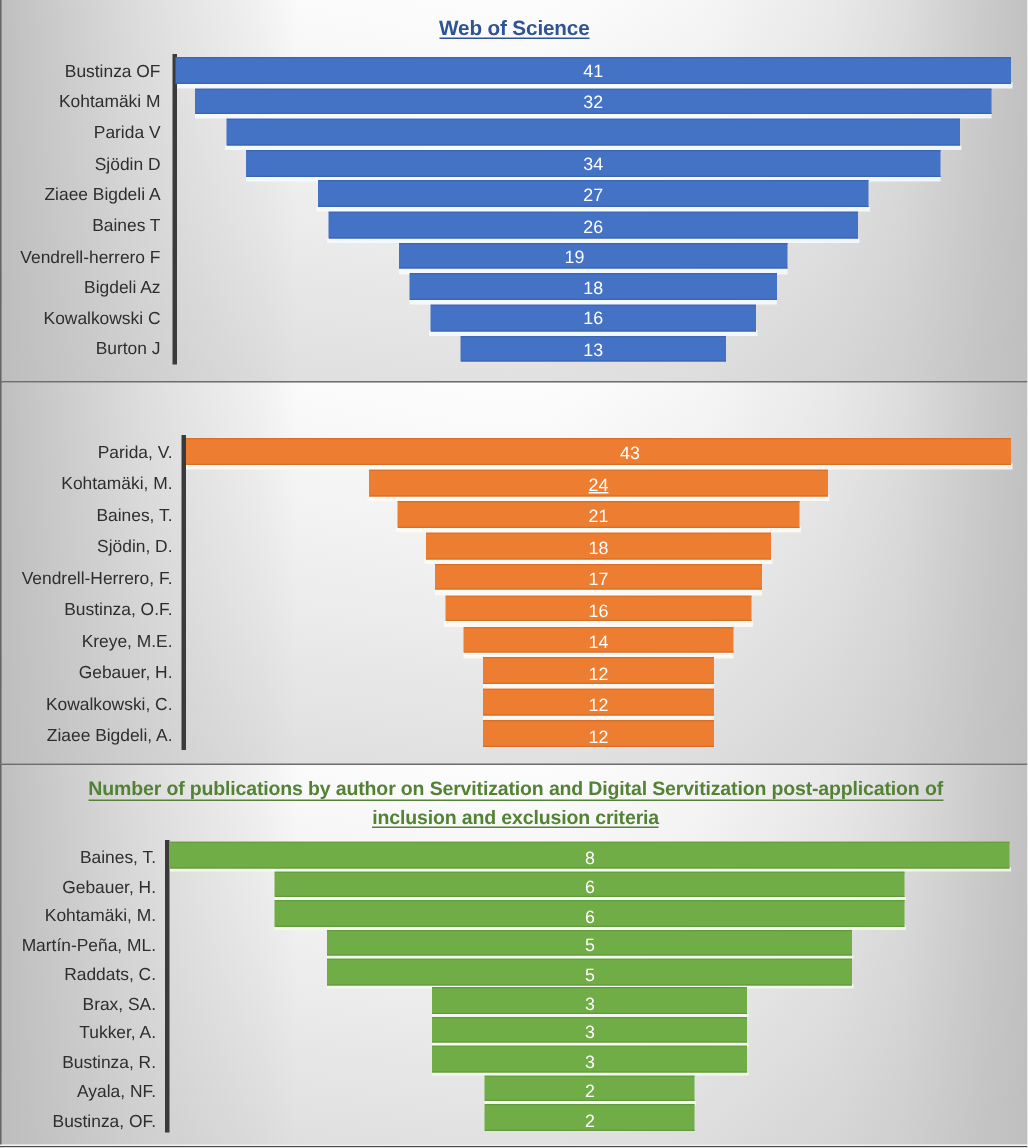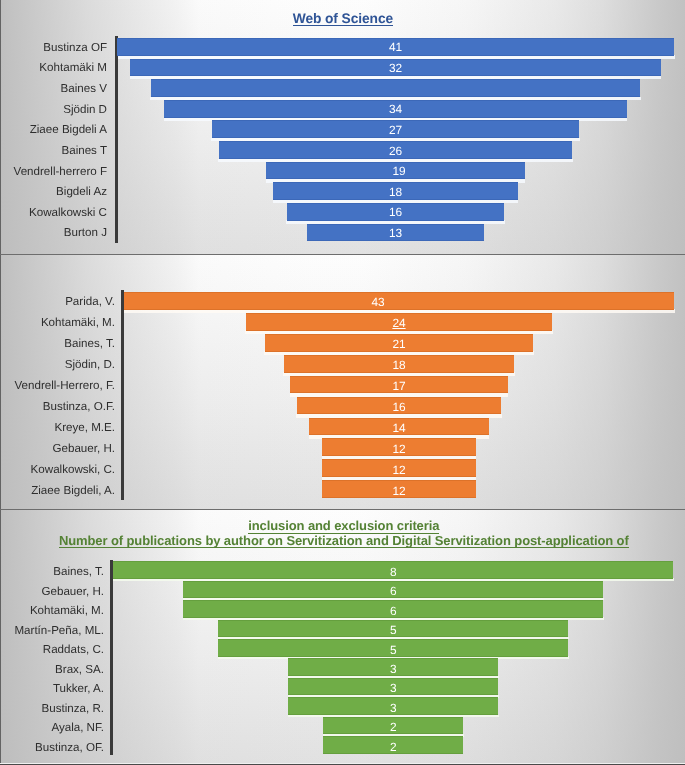--- a/index.html
+++ b/index.html
@@ -62,35 +62,35 @@
     <div class="bar-halo" style="left: 265.823px; top: 179.18px; width: 259.354px; height: 3.43px; background: rgb(247, 250, 255); opacity: 0.85;"></div>
     <div class="bar-halo" style="left: 272.622px; top: 199.81px; width: 245.756px; height: 3.43px; background: rgb(247, 250, 255); opacity: 0.85;"></div>
     <div class="bar-halo" style="left: 286.22px; top: 220.44px; width: 218.561px; height: 3.43px; background: rgb(247, 250, 255); opacity: 0.85;"></div>
     <div class="axis" style="left: 115px; width: 2.5px; top: 36.4px; height: 206.47px; background: rgb(58, 58, 58);"></div>
     <div class="cat-label" style="left: 0px; width: 107px; top: 41.8px;">Bustinza OF</div>
     <div class="bar" style="left: 116.75px; top: 37.9px; width: 557.5px; height: 17.8px; background: rgb(68, 114, 196); box-shadow: rgb(58, 102, 180) 0px 0.8px 0px inset, rgb(58, 102, 180) 0px -0.8px 0px inset;"></div>
     <div class="bar-value" style="left: 365.5px; width: 60px; top: 41.4px;">41</div>
     <div class="cat-label" style="left: 0px; width: 107px; top: 62.43px;">Kohtamäki M</div>
     <div class="bar" style="left: 130.348px; top: 58.53px; width: 530.305px; height: 17.8px; background: rgb(68, 114, 196); box-shadow: rgb(58, 102, 180) 0px 0.8px 0px inset, rgb(58, 102, 180) 0px -0.8px 0px inset;"></div>
     <div class="bar-value" style="left: 365.5px; width: 60px; top: 62.03px;">32</div>
-    <div class="cat-label" style="left: 0px; width: 107px; top: 83.06px;">Baines V</div>
+    <div class="cat-label" style="left: 0px; width: 107px; top: 83.06px;">Parida V</div>
     <div class="bar" style="left: 150.744px; top: 79.16px; width: 489.512px; height: 17.8px; background: rgb(68, 114, 196); box-shadow: rgb(58, 102, 180) 0px 0.8px 0px inset, rgb(58, 102, 180) 0px -0.8px 0px inset;"></div>
     <div class="bar-value" style="left: 365.5px; width: 60px; top: 100px;">36</div>
     <div class="cat-label" style="left: 0px; width: 107px; top: 103.69px;">Sjödin D</div>
     <div class="bar" style="left: 164.341px; top: 99.79px; width: 462.317px; height: 17.8px; background: rgb(68, 114, 196); box-shadow: rgb(58, 102, 180) 0px 0.8px 0px inset, rgb(58, 102, 180) 0px -0.8px 0px inset;"></div>
     <div class="bar-value" style="left: 365.5px; width: 60px; top: 103.29px;">34</div>
     <div class="cat-label" style="left: 0px; width: 107px; top: 124.32px;">Ziaee Bigdeli A</div>
     <div class="bar" style="left: 211.933px; top: 120.42px; width: 367.134px; height: 17.8px; background: rgb(68, 114, 196); box-shadow: rgb(58, 102, 180) 0px 0.8px 0px inset, rgb(58, 102, 180) 0px -0.8px 0px inset;"></div>
     <div class="bar-value" style="left: 365.5px; width: 60px; top: 123.92px;">27</div>
     <div class="cat-label" style="left: 0px; width: 107px; top: 144.95px;">Baines T</div>
     <div class="bar" style="left: 218.732px; top: 141.05px; width: 353.537px; height: 17.8px; background: rgb(68, 114, 196); box-shadow: rgb(58, 102, 180) 0px 0.8px 0px inset, rgb(58, 102, 180) 0px -0.8px 0px inset;"></div>
     <div class="bar-value" style="left: 365.5px; width: 60px; top: 144.55px;">26</div>
     <div class="cat-label" style="left: 0px; width: 107px; top: 165.58px;">Vendrell-herrero F</div>
     <div class="bar" style="left: 266.323px; top: 161.68px; width: 258.354px; height: 17.8px; background: rgb(68, 114, 196); box-shadow: rgb(58, 102, 180) 0px 0.8px 0px inset, rgb(58, 102, 180) 0px -0.8px 0px inset;"></div>
-    <div class="bar-value" style="left: 369px; width: 60px; top: 165.18px;">19</div>
+    <div class="bar-value" style="left: 353px; width: 60px; top: 165.18px;">19</div>
     <div class="cat-label" style="left: 0px; width: 107px; top: 186.21px;">Bigdeli Az</div>
     <div class="bar" style="left: 273.122px; top: 182.31px; width: 244.756px; height: 17.8px; background: rgb(68, 114, 196); box-shadow: rgb(58, 102, 180) 0px 0.8px 0px inset, rgb(58, 102, 180) 0px -0.8px 0px inset;"></div>
     <div class="bar-value" style="left: 365.5px; width: 60px; top: 185.81px;">18</div>
     <div class="cat-label" style="left: 0px; width: 107px; top: 206.84px;">Kowalkowski C</div>
     <div class="bar" style="left: 286.72px; top: 202.94px; width: 217.561px; height: 17.8px; background: rgb(68, 114, 196); box-shadow: rgb(58, 102, 180) 0px 0.8px 0px inset, rgb(58, 102, 180) 0px -0.8px 0px inset;"></div>
     <div class="bar-value" style="left: 365.5px; width: 60px; top: 206.44px;">16</div>
     <div class="cat-label" style="left: 0px; width: 107px; top: 227.47px;">Burton J</div>
     <div class="bar" style="left: 307.116px; top: 223.57px; width: 176.768px; height: 17.8px; background: rgb(68, 114, 196); box-shadow: rgb(58, 102, 180) 0px 0.8px 0px inset, rgb(58, 102, 180) 0px -0.8px 0px inset;"></div>
     <div class="bar-value" style="left: 365.5px; width: 60px; top: 227.07px;">13</div>
     <div class="bar-halo" style="left: 123.5px; top: 309.4px; width: 551px; height: 3.65px; background: rgb(255, 250, 244); opacity: 0.85;"></div>
@@ -98,21 +98,21 @@
     <div class="bar-halo" style="left: 264.198px; top: 351.3px; width: 269.605px; height: 3.65px; background: rgb(255, 250, 244); opacity: 0.85;"></div>
     <div class="bar-halo" style="left: 283.384px; top: 372.25px; width: 231.233px; height: 3.65px; background: rgb(255, 250, 244); opacity: 0.85;"></div>
     <div class="bar-halo" style="left: 289.779px; top: 393.2px; width: 218.442px; height: 3.65px; background: rgb(255, 250, 244); opacity: 0.85;"></div>
     <div class="bar-halo" style="left: 296.174px; top: 414.15px; width: 205.651px; height: 3.65px; background: rgb(255, 250, 244); opacity: 0.85;"></div>
     <div class="bar-halo" style="left: 308.965px; top: 435.1px; width: 180.07px; height: 3.65px; background: rgb(255, 250, 244); opacity: 0.85;"></div>
     <div class="bar-halo" style="left: 321.756px; top: 456.05px; width: 154.488px; height: 3.65px; background: rgb(255, 250, 244); opacity: 0.85;"></div>
     <div class="bar-halo" style="left: 321.756px; top: 477px; width: 154.488px; height: 3.65px; background: rgb(255, 250, 244); opacity: 0.85;"></div>
     <div class="axis" style="left: 121px; width: 2.6px; top: 290.3px; height: 209.45px; background: rgb(58, 58, 58);"></div>
     <div class="cat-label" style="left: 0px; width: 115px; top: 295.95px;">Parida, V.</div>
     <div class="bar" style="left: 124px; top: 291.8px; width: 550px; height: 17.9px; background: rgb(237, 125, 49); box-shadow: rgb(216, 111, 39) 0px 0.8px 0px inset, rgb(216, 111, 39) 0px -0.8px 0px inset;"></div>
-    <div class="bar-value" style="left: 348px; width: 60px; top: 296.25px; text-align: center;">43</div>
+    <div class="bar-value" style="left: 390px; width: 60px; top: 296.25px; text-align: center;">43</div>
     <div class="cat-label" style="left: 0px; width: 115px; top: 316.9px;">Kohtamäki, M.</div>
     <div class="bar" style="left: 245.512px; top: 312.75px; width: 306.977px; height: 17.9px; background: rgb(237, 125, 49); box-shadow: rgb(216, 111, 39) 0px 0.8px 0px inset, rgb(216, 111, 39) 0px -0.8px 0px inset;"></div>
     <div class="bar-value" style="left: 369px; width: 60px; top: 317.2px; text-decoration: underline;">24</div>
     <div class="cat-label" style="left: 0px; width: 115px; top: 337.85px;">Baines, T.</div>
     <div class="bar" style="left: 264.698px; top: 333.7px; width: 268.605px; height: 17.9px; background: rgb(237, 125, 49); box-shadow: rgb(216, 111, 39) 0px 0.8px 0px inset, rgb(216, 111, 39) 0px -0.8px 0px inset;"></div>
     <div class="bar-value" style="left: 369px; width: 60px; top: 338.15px;">21</div>
     <div class="cat-label" style="left: 0px; width: 115px; top: 358.8px;">Sjödin, D.</div>
     <div class="bar" style="left: 283.884px; top: 354.65px; width: 230.233px; height: 17.9px; background: rgb(237, 125, 49); box-shadow: rgb(216, 111, 39) 0px 0.8px 0px inset, rgb(216, 111, 39) 0px -0.8px 0px inset;"></div>
     <div class="bar-value" style="left: 369px; width: 60px; top: 359.1px;">18</div>
     <div class="cat-label" style="left: 0px; width: 115px; top: 379.75px;">Vendrell-Herrero, F.</div>
@@ -127,22 +127,22 @@
     <div class="cat-label" style="left: 0px; width: 115px; top: 442.6px;">Gebauer, H.</div>
     <div class="bar" style="left: 322.256px; top: 438.45px; width: 153.488px; height: 17.9px; background: rgb(237, 125, 49); box-shadow: rgb(216, 111, 39) 0px 0.8px 0px inset, rgb(216, 111, 39) 0px -0.8px 0px inset;"></div>
     <div class="bar-value" style="left: 369px; width: 60px; top: 442.9px;">12</div>
     <div class="cat-label" style="left: 0px; width: 115px; top: 463.55px;">Kowalkowski, C.</div>
     <div class="bar" style="left: 322.256px; top: 459.4px; width: 153.488px; height: 17.9px; background: rgb(237, 125, 49); box-shadow: rgb(216, 111, 39) 0px 0.8px 0px inset, rgb(216, 111, 39) 0px -0.8px 0px inset;"></div>
     <div class="bar-value" style="left: 369px; width: 60px; top: 463.85px;">12</div>
     <div class="cat-label" style="left: 0px; width: 115px; top: 484.5px;">Ziaee Bigdeli, A.</div>
     <div class="bar" style="left: 322.256px; top: 480.35px; width: 153.488px; height: 17.9px; background: rgb(237, 125, 49); box-shadow: rgb(216, 111, 39) 0px 0.8px 0px inset, rgb(216, 111, 39) 0px -0.8px 0px inset;"></div>
     <div class="bar-value" style="left: 369px; width: 60px; top: 484.8px;">12</div>
     <div class="chart-title" style="left: 1.3px; width: 685px; top: 519.4px; color: rgb(84, 130, 53); font-size: 13px; line-height: 14.6px;">
+      <div style="line-height: 13.4px; margin-bottom: 4.2px;"><span>Number of publications by author on Servitization and Digital Servitization post-application of</span></div>
       <div style="line-height: 13.4px;"><span>inclusion and exclusion criteria</span></div>
-      <div style="line-height: 13.4px; margin-bottom: 4.2px;"><span>Number of publications by author on Servitization and Digital Servitization post-application of</span></div>
     </div>
     <div class="bar-halo" style="left: 112.6px; top: 578.4px; width: 561.4px; height: 2.55px; background: rgb(245, 252, 237); opacity: 0.85;"></div>
     <div class="bar-halo" style="left: 182.65px; top: 597.85px; width: 421.3px; height: 2.55px; background: rgb(245, 252, 237); opacity: 0.85;"></div>
     <div class="bar-halo" style="left: 182.65px; top: 617.3px; width: 421.3px; height: 2.55px; background: rgb(245, 252, 237); opacity: 0.85;"></div>
     <div class="bar-halo" style="left: 217.675px; top: 636.75px; width: 351.25px; height: 2.55px; background: rgb(245, 252, 237); opacity: 0.85;"></div>
     <div class="bar-halo" style="left: 217.675px; top: 656.2px; width: 351.25px; height: 2.55px; background: rgb(245, 252, 237); opacity: 0.85;"></div>
     <div class="bar-halo" style="left: 287.725px; top: 675.65px; width: 211.15px; height: 2.55px; background: rgb(245, 252, 237); opacity: 0.85;"></div>
     <div class="bar-halo" style="left: 287.725px; top: 695.1px; width: 211.15px; height: 2.55px; background: rgb(245, 252, 237); opacity: 0.85;"></div>
     <div class="bar-halo" style="left: 287.725px; top: 714.55px; width: 211.15px; height: 2.55px; background: rgb(245, 252, 237); opacity: 0.85;"></div>
     <div class="bar-halo" style="left: 322.75px; top: 734px; width: 141.1px; height: 2.55px; background: rgb(245, 252, 237); opacity: 0.85;"></div>

